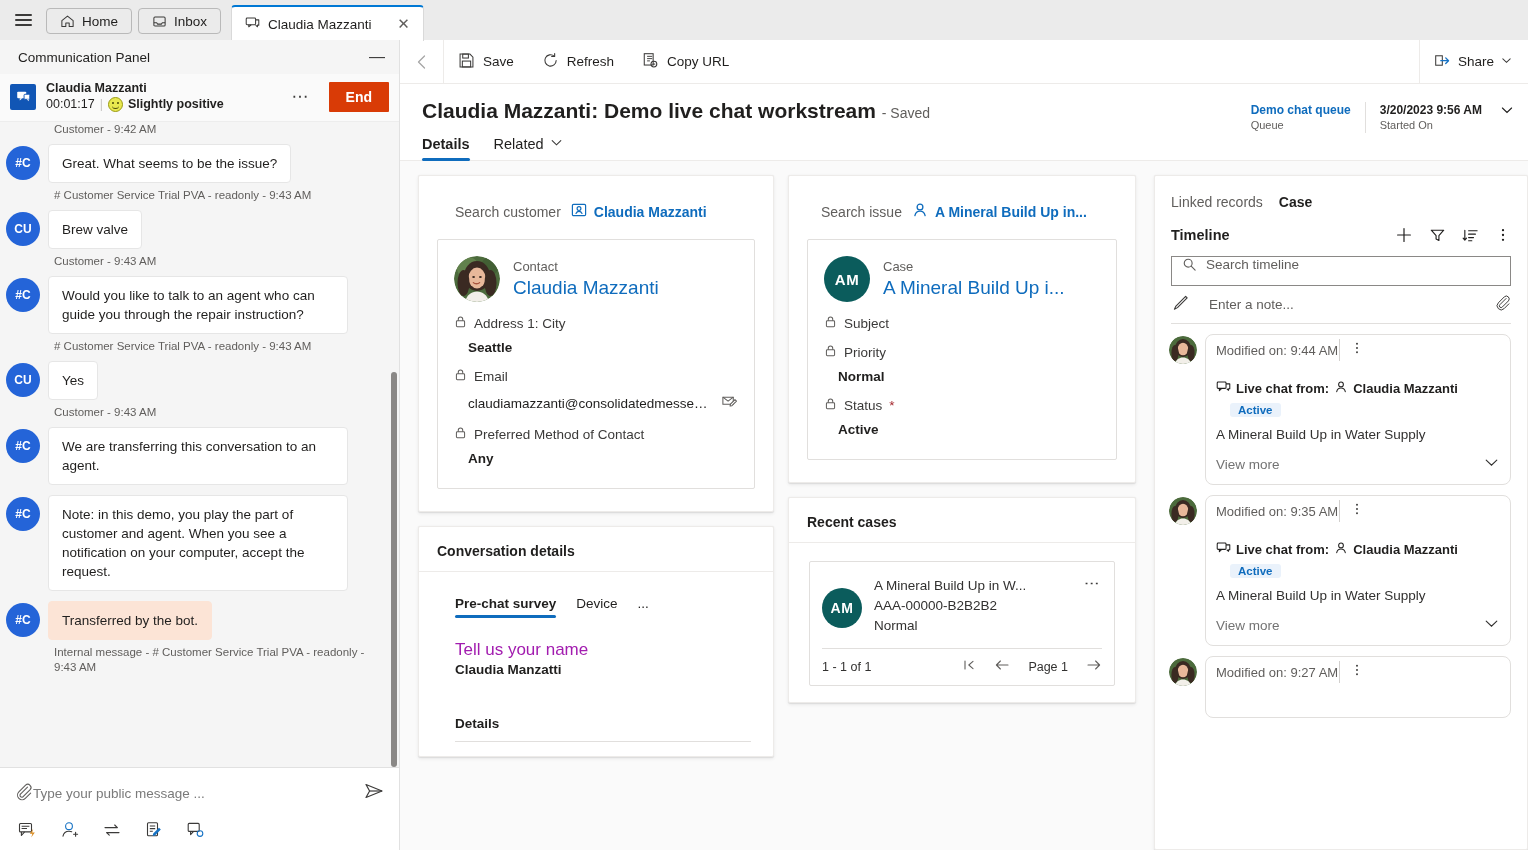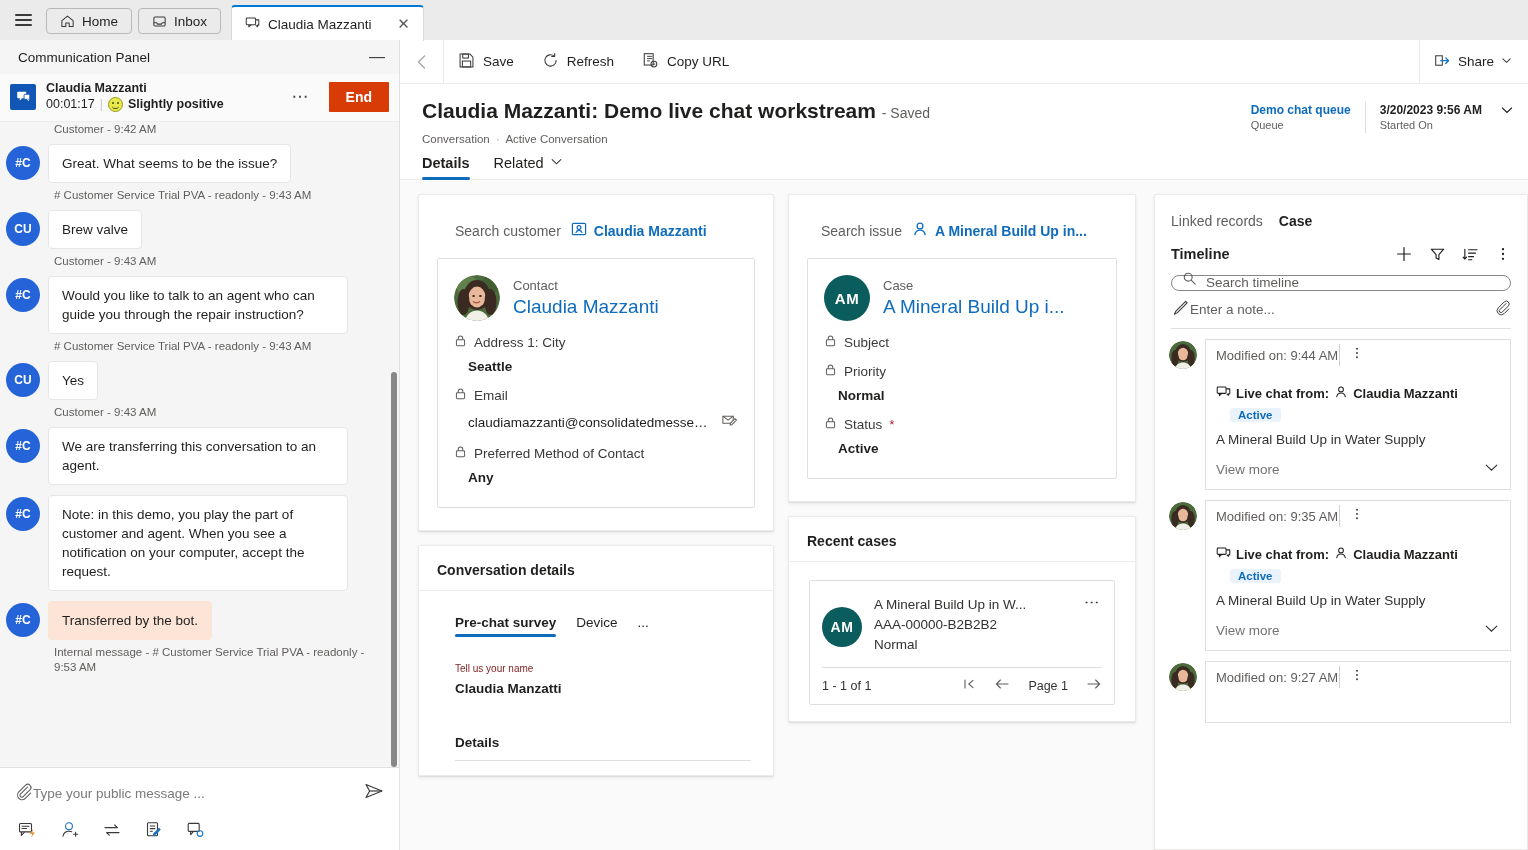--- a/index.html
+++ b/index.html
@@ -146,21 +146,21 @@
   .fld .req { color: #a4262c; }
   .fldval { font-size: 13.5px; font-weight: 700; color: #201f1e; padding: 9px 0 0 14px; display:flex; align-items:center; justify-content: flex-start; gap:8px;}
   .fldval .em { overflow: hidden; text-overflow: ellipsis; white-space: nowrap; font-weight: 400; }
 
   .card-title { font-size: 14px; font-weight: 600; color: #201f1e; padding: 16px 0 12px 18px; border-bottom: 1px solid #edebe9; }
   .subtabs { display: flex; gap: 20px; padding: 24px 0 0 36px; align-items: flex-end; }
   .subtab { font-size: 13.5px; color: #201f1e; padding-bottom: 7px; position: relative; cursor: pointer; }
   .subtab.sel { font-weight: 700; }
   .subtab.sel:after { content:""; position:absolute; left:0; right:0; bottom:0; height:3px; background:#0f6cbd; border-radius:2px;}
   .surv { padding: 22px 0 0 36px; }
-  .surv .q { font-size: 10px; color: #7f1d1d; line-height: 20px; }
+  .surv .q { font-size: 17px; color: #a21caf; line-height: 20px; }
   .surv .a { font-size: 13.5px; font-weight: 700; color: #201f1e; line-height: 20px; }
   .details-h { font-size: 13.5px; font-weight: 700; color: #201f1e; padding: 36px 0 10px 36px; }
   .details-rule { height: 1px; background: #e1dfdd; margin: 0 22px 0 36px; }
 
   .rc-item { margin: 18px 20px 0 20px; border: 1px solid #e1dfdd; border-radius: 2px; padding: 14px 12px 10px 12px; }
   .rc-row { display: flex; gap: 12px; }
   .rc-lines { flex: 1; min-width: 0; }
   .rc-l1 { font-size: 13.5px; color: #323130; line-height: 20px; white-space: nowrap; overflow: hidden; text-overflow: ellipsis; }
   .rc-l2 { font-size: 13.5px; color: #323130; line-height: 20px; }
   .rc-l3 { font-size: 13.5px; color: #323130; line-height: 20px; }
@@ -170,27 +170,27 @@
   .rc-foot .pgn { color: #323130; font-size: 12.5px; }
 
   
   .linked { display: flex; align-items: baseline; gap: 16px; padding: 18px 0 0 16px; font-size: 14px; }
   .linked .l { color: #605e5c; }
   .linked .v { color: #201f1e; font-weight: 700; }
   .tl-head { display: flex; align-items: center; padding: 16px 16px 0 16px; }
   .tl-head .t { font-size: 14.5px; font-weight: 600; color: #201f1e; }
   .tl-actions { margin-left: auto; display: flex; align-items: center; gap: 16px; }
   .tl-actions span { cursor: pointer; display: flex; color: #201f1e; }
-  .tl-search { margin: 12px 16px 0 16px; border: 1px solid #8a8886; border-radius: 12px; height: 16px; display: flex; align-items: flex-end; gap: 9px; padding: 0 10px; }
+  .tl-search { margin: 12px 16px 0 16px; border: 1px solid #8a8886; border-radius: 0; height: 30px; display: flex; align-items: flex-start; gap: 9px; padding: 0 10px; }
   .tl-search .ph { font-size: 13.5px; color: #605e5c; }
-  .tl-note { margin: 0 16px; border-bottom: 1px solid #e1dfdd; height: 38px; display: flex; align-items: center; gap: 0; }
+  .tl-note { margin: 0 16px; border-bottom: 1px solid #e1dfdd; height: 38px; display: flex; align-items: center; gap: 19px; }
   .tl-note .ph { flex: 1; font-size: 13.5px; color: #605e5c; }
   .tl-item { display: flex; gap: 8px; padding: 10px 16px 0 14px; }
   .tl-av { width: 28px; height: 28px; border-radius: 50%; overflow: hidden; flex: none; margin-top: 2px; }
-  .tl-card { flex: 1; border: 1px solid #e1dfdd; border-radius: 0; min-width: 0; }
+  .tl-card { flex: 1; border: 1px solid #e1dfdd; border-radius: 8px; min-width: 0; }
   .tl-top { display: flex; align-items: center; height: 30px; padding-left: 10px; }
   .tl-time { font-size: 13px; color: #605e5c; }
   .tl-sep { width: 1px; height: 22px; background: #d2d0ce; margin: 0 10px 0 1px; }
   .tl-body { padding: 14px 10px 10px 10px; }
   .tl-from { font-size: 13px; font-weight: 700; color: #201f1e; display: flex; align-items: center; gap: 5px; line-height: 18px;}
   .badge { display: inline-block; background: #eaf2fb; color: #0f6cbd; font-size: 11.5px; font-weight: 600; padding: 1px 8px; border-radius: 3px; margin: 4px 0 0 14px; }
   .tl-desc { font-size: 13.5px; color: #323130; padding-top: 7px; line-height: 19px; }
   .tl-more { display: flex; align-items: center; justify-content: space-between; padding-top: 10px; font-size: 13.5px; color: #737373; cursor: pointer; }
 
   svg { flex: none; }
@@ -308,21 +308,21 @@
         <div class="msgrow">
           <div class="avatar-c">#C</div>
           <div class="bubble">Note: in this demo, you play the part of customer and agent. When you see a notification on your computer, accept the request.</div>
         </div>
         <div style="height:8px"></div>
 
         <div class="msgrow">
           <div class="avatar-c">#C</div>
           <div class="bubble internal">Transferred by the bot.</div>
         </div>
-        <div class="meta">Internal message - # Customer Service Trial PVA - readonly - 9:53 AM</div>
+        <div class="meta">Internal message - # Customer Service Trial PVA - readonly - 9:43 AM</div>
 
         <div class="vscroll"></div>
       </div>
 
       <div class="composer-wrap">
         <div class="composer">
           <span>
             <svg width="19" height="19" viewBox="0 0 20 20">
                 <path d="M14.2 5.3 7.1 12.4a2 2 0 1 0 2.8 2.8l7.1-7.1a3.4 3.4 0 0 0-4.8-4.8L5.1 10.4a4.8 4.8 0 1 0 6.8 6.8l5.6-5.6" fill="none" stroke="#605e5c" stroke-width="1.15" stroke-linecap="round"></path>
               </svg>
@@ -426,25 +426,20 @@
                 <path d="M2 4.2 6 8l4-3.8" fill="none" stroke="#3b3a39" stroke-width="1.1" stroke-linecap="round"></path>
               </svg>
           </span>
         </div>
       </div>
 
       <div class="titlearea">
         <div class="rec-title">
           <span>Claudia Mazzanti: Demo live chat workstream</span>
           <span class="saved">- Saved</span>
-        </div>
-        <div class="breadcrumb">
-          <span>Conversation</span>
-          <span class="sep">·</span>
-          <span>Active Conversation</span>
         </div>
       </div>
 
       <div class="headright">
         <div class="hr-col">
           <div class="hr-v link">Demo chat queue</div>
           <div class="hr-l">Queue</div>
         </div>
         <div class="hr-col">
           <div class="hr-v">3/20/2023 9:56 AM</div>

